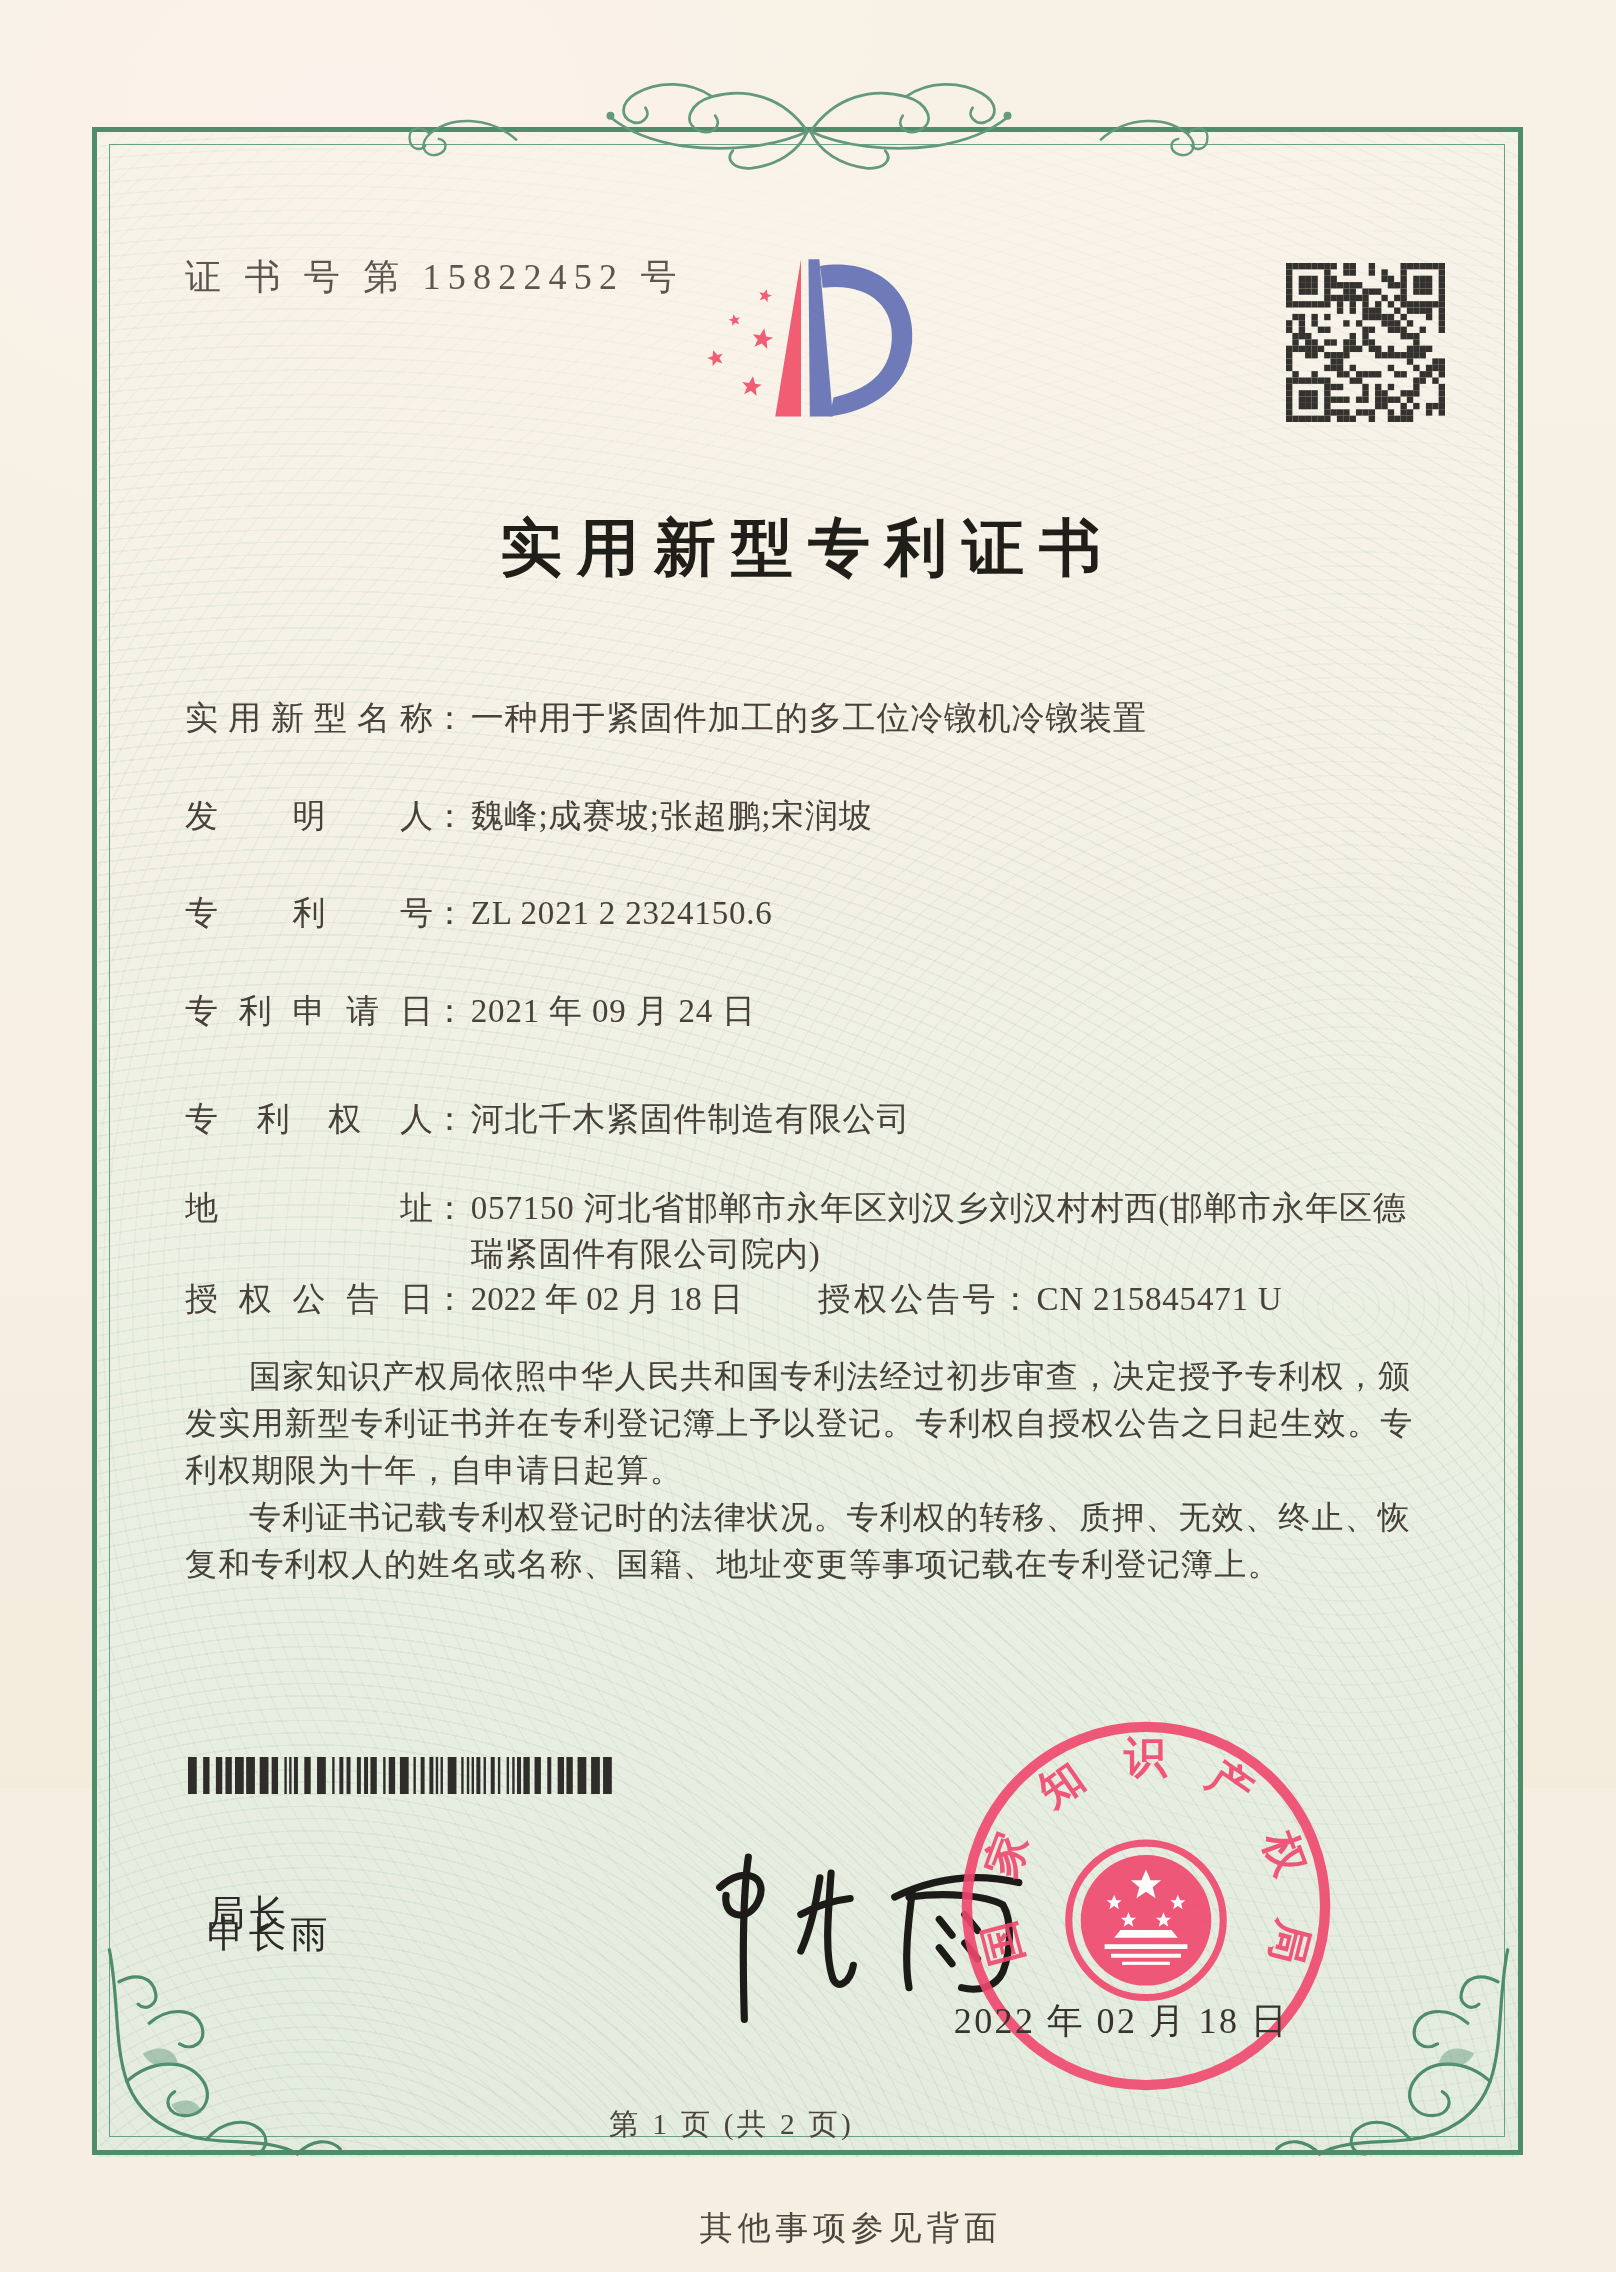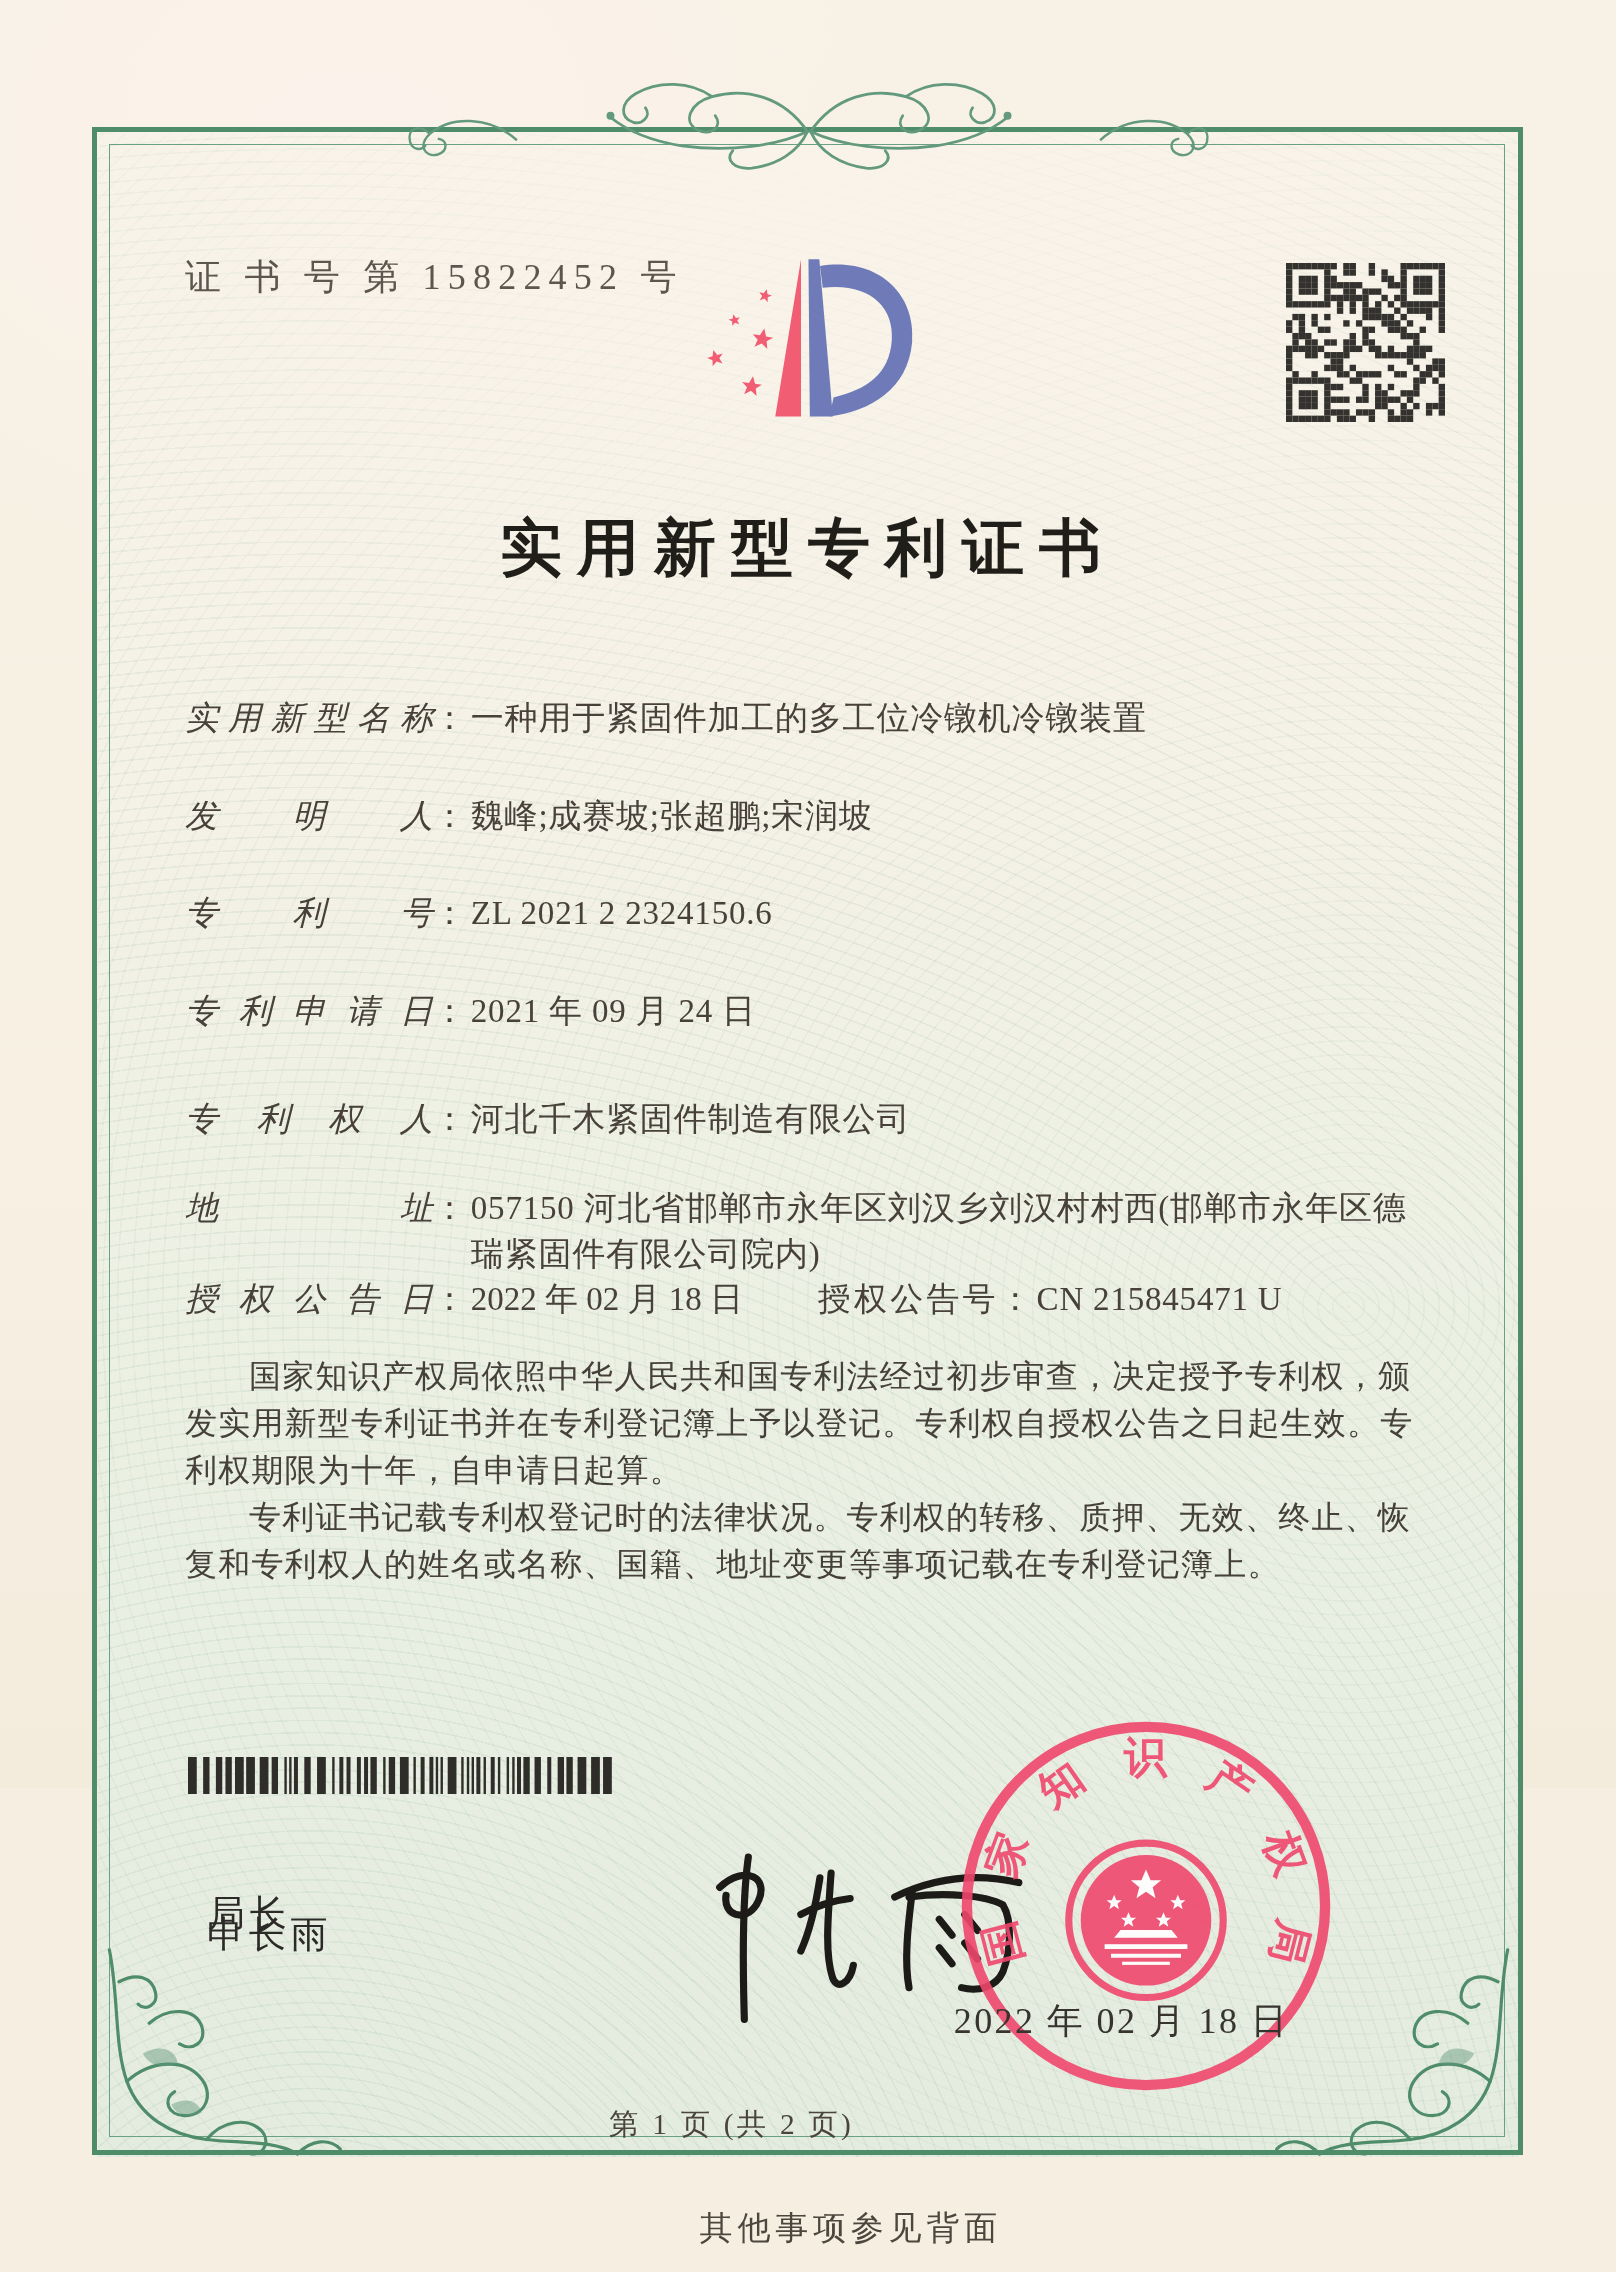--- a/index.html
+++ b/index.html
@@ -41,21 +41,21 @@
   .title{
     position:absolute;left:251px;top:506px;width:1114px;
     text-align:center;font-size:62px;font-weight:700;color:#201e19;
     letter-spacing:15px;white-space:nowrap;
   }
   .frow{
     position:absolute;left:185px;width:1251px;
     display:flex;align-items:flex-start;
     font-size:33px;color:#474139;line-height:46px;
   }
-  .flabel{flex:0 0 248px;text-align:justify;text-align-last:justify;font-style:italic;}
+  .flabel{flex:0 0 248px;text-align:justify;text-align-last:justify;}
   .fcolon{flex:0 0 29px;}
   .fvalue{flex:1 1 auto;padding-left:4.8px;letter-spacing:0.8px;}
   .gval{flex:0 0 347px;padding-left:4.8px;}
   .glabel2{flex:0 0 auto;letter-spacing:3.2px;}
   .paras{
     position:absolute;left:185px;top:1353px;width:1251px;
     font-size:32px;line-height:47px;color:#46403a;letter-spacing:1.2px;
   }
   .paras p{margin:0;text-indent:2em;}
   .barcode{position:absolute;left:188px;top:1757px;width:427px;height:37px;}

